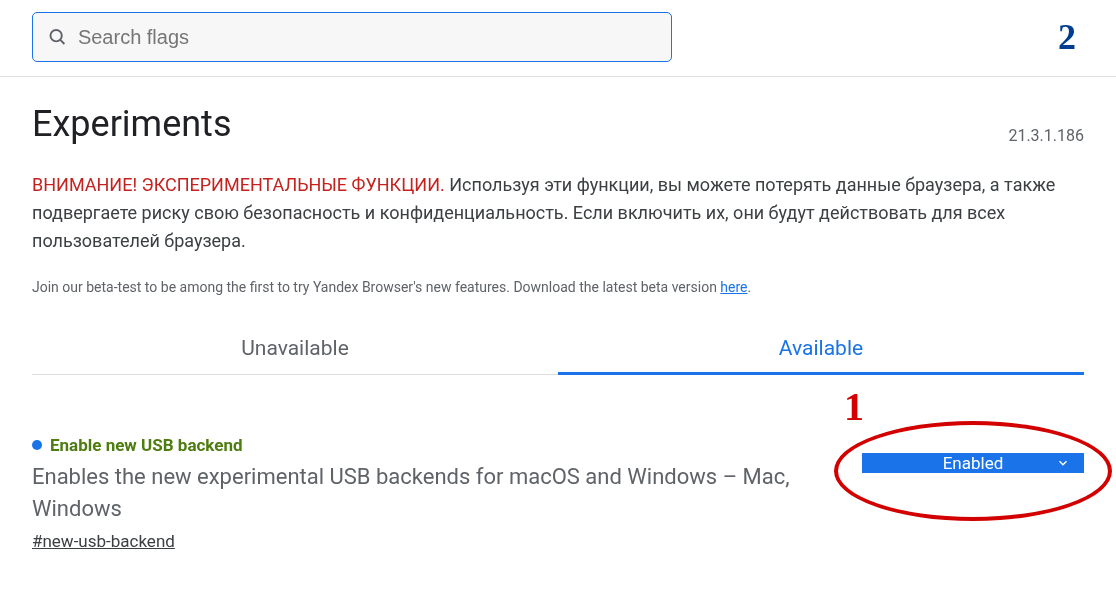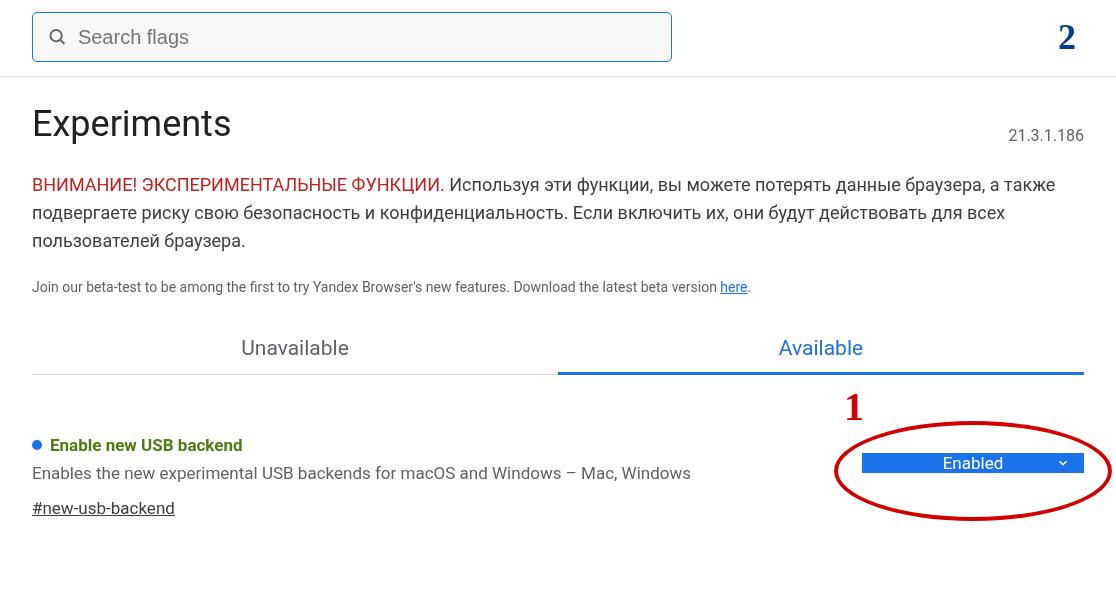--- a/index.html
+++ b/index.html
@@ -165,23 +165,23 @@
       width: 10px; height: 10px;
       border-radius: 50%;
       background: #1a73e8;
     }
     .flag-title {
       font-size: 17px;
       font-weight: 700;
       color: #4d7c0f;
     }
     .flag-desc {
-      font-size: 17px;
-      color: #5f6368;
-      margin-bottom: 12px;
+      font-size: 22px;
+      color: #5f6368;
+      margin-bottom: 6px;
       line-height: 1.45;
     }
     .flag-hash {
       font-size: 17px;
       color: #3c4043;
       text-decoration: underline;
     }
     .flag-control-wrap {
       position: relative;
       padding-top: 18px;

